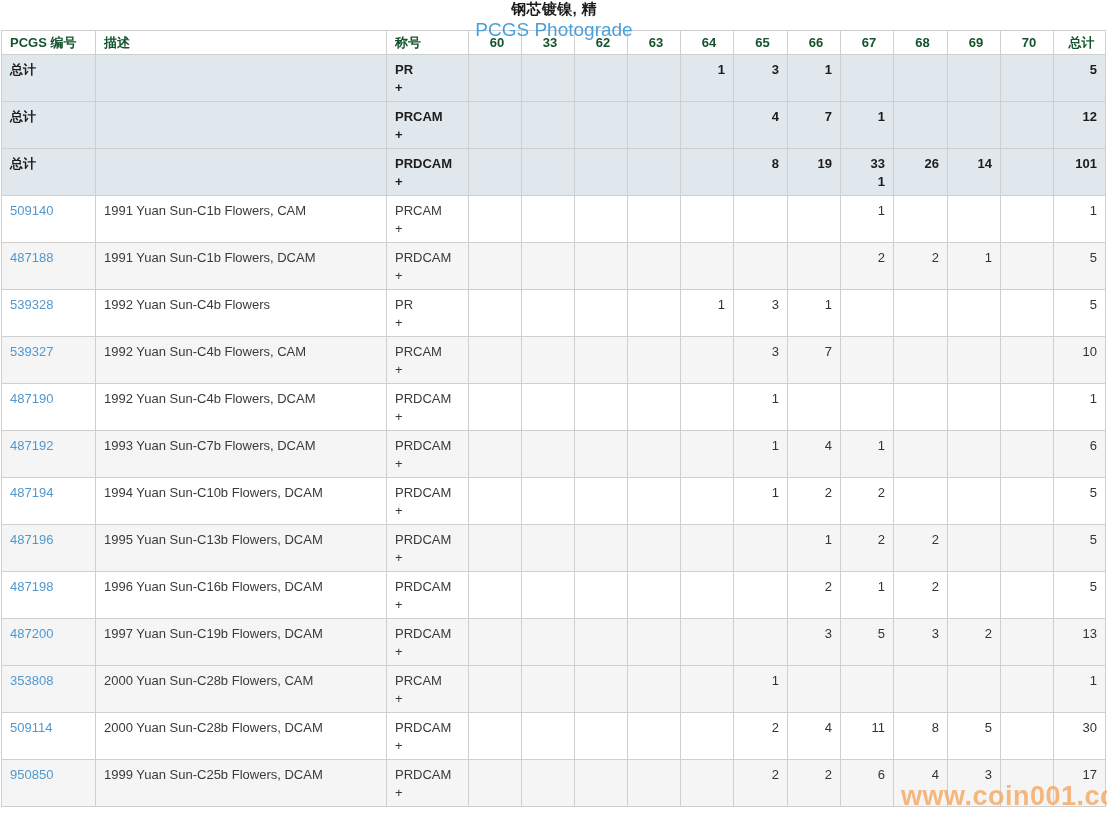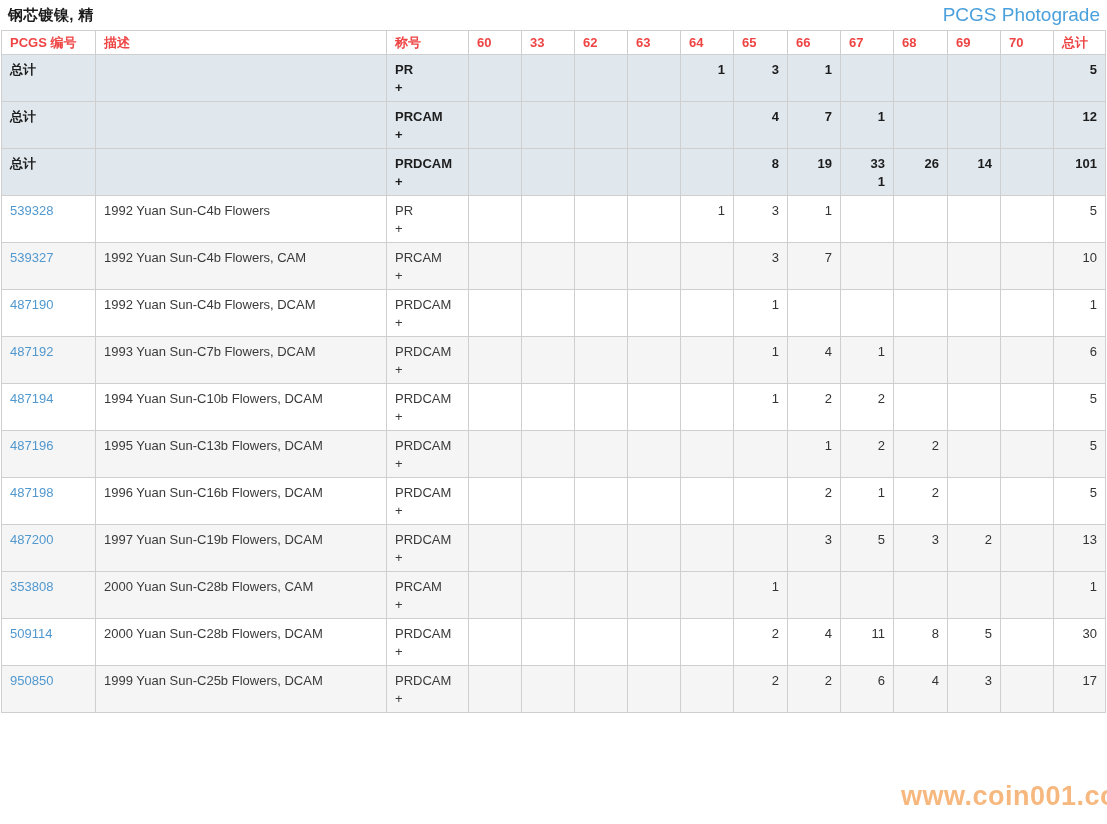--- a/index.html
+++ b/index.html
@@ -19,20 +19,21 @@
     color:#3a3a3a;
     position:relative;
     overflow:hidden;
   }
   .topbar{
     height:30px;
     display:flex;
     justify-content:space-between;
     align-items:center;
     padding:0 7px 0 8px;
+    flex-direction:column;
   }
   .page-title{
     font-size:15px;
     font-weight:bold;
     color:#1b1b1b;
     letter-spacing:0.3px;
   }
   .photograde-link{
     font-size:19px;
     color:var(--photograde-blue);
@@ -48,27 +49,27 @@
     border:1px solid var(--border);
     font-size:13px;
     line-height:18px;
     vertical-align:top;
     overflow:hidden;
   }
   thead th{
     height:24px;
     padding:3px 4px 2px 8px;
     font-weight:bold;
-    color:#ef4444;
+    color:#14532d;
     text-align:left;
     background:#ffffff;
     vertical-align:middle;
     white-space:nowrap;
   }
-  thead th.num{text-align:left;border-radius:7px;}
+  thead th.num{text-align:center;border-radius:7px;}
   tbody td{
     padding:6px 8px 4px 8px;
     background:#ffffff;
   }
   tbody tr{height:45px;}
   tbody tr.total-row{height:47px;}
   tbody tr.total-row td{
     background:var(--total-row-bg);
     font-weight:bold;
     color:#1c1c1c;
@@ -188,20 +189,56 @@
         <td class="num">8</td>
         <td class="num">19</td>
         <td class="num">33
 1</td>
         <td class="num">26</td>
         <td class="num">14</td>
         <td class="num"></td>
         <td class="num">101</td>
       </tr>
       <tr>
+        <td class="col-id"><a href="#">509140</a></td>
+        <td class="col-desc">1991 Yuan Sun-C1b Flowers, CAM</td>
+        <td class="col-desig">PRCAM
++</td>
+        <td class="num"></td>
+        <td class="num"></td>
+        <td class="num"></td>
+        <td class="num"></td>
+        <td class="num"></td>
+        <td class="num"></td>
+        <td class="num"></td>
+        <td class="num">1</td>
+        <td class="num"></td>
+        <td class="num"></td>
+        <td class="num"></td>
+        <td class="num">1</td>
+      </tr>
+      <tr class="row-alt">
+        <td class="col-id"><a href="#">487188</a></td>
+        <td class="col-desc">1991 Yuan Sun-C1b Flowers, DCAM</td>
+        <td class="col-desig">PRDCAM
++</td>
+        <td class="num"></td>
+        <td class="num"></td>
+        <td class="num"></td>
+        <td class="num"></td>
+        <td class="num"></td>
+        <td class="num"></td>
+        <td class="num"></td>
+        <td class="num">2</td>
+        <td class="num">2</td>
+        <td class="num">1</td>
+        <td class="num"></td>
+        <td class="num">5</td>
+      </tr>
+      <tr>
         <td class="col-id"><a href="#">539328</a></td>
         <td class="col-desc">1992 Yuan Sun-C4b Flowers</td>
         <td class="col-desig">PR
 +</td>
         <td class="num"></td>
         <td class="num"></td>
         <td class="num"></td>
         <td class="num"></td>
         <td class="num">1</td>
         <td class="num">3</td>

